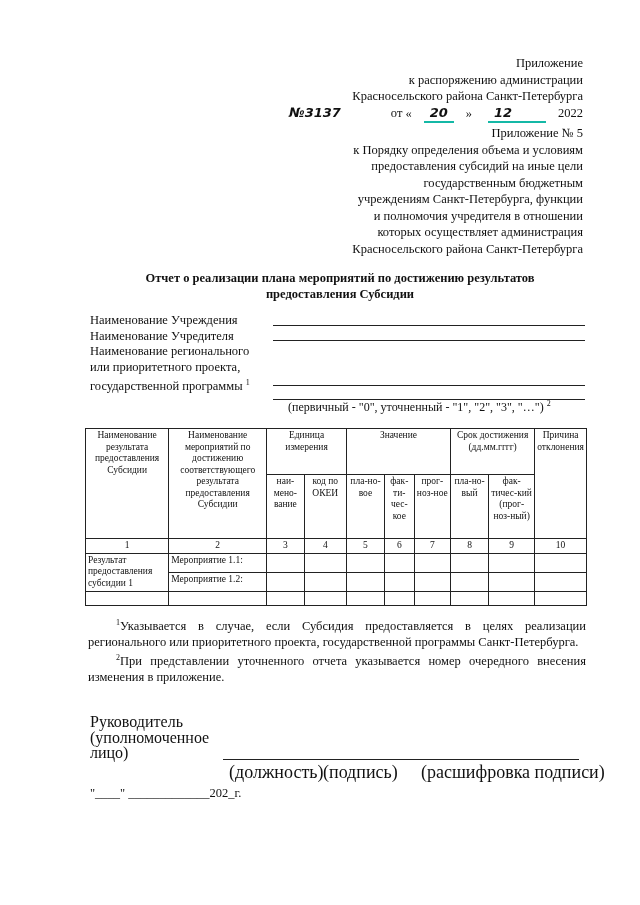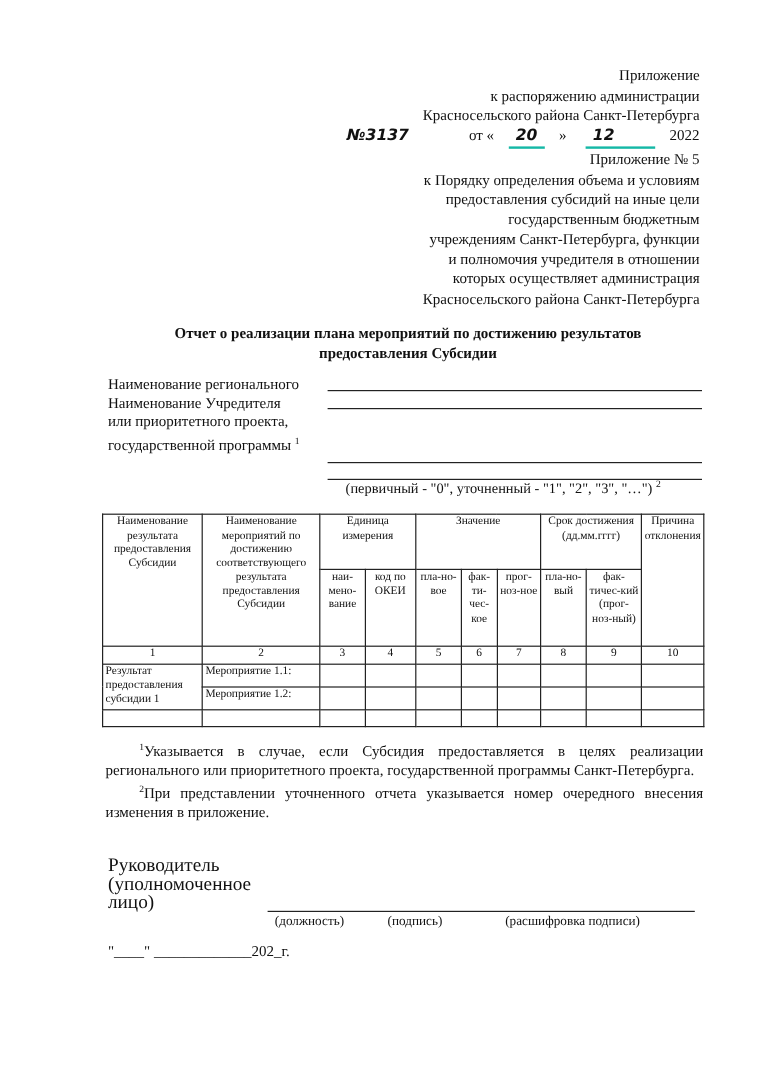--- a/index.html
+++ b/index.html
@@ -20,21 +20,21 @@
   .field-line { position: absolute; left: 273px; width: 312px; height: 0; border-top: 1px solid #222; }
   #doc-hint { top: 399px; left: 288px; font-size: 12px; }
   table.report { position: absolute; left: 85px; top: 428px; width: 502px; border-collapse: collapse; font-size: 9.5px; line-height: 11.5px; }
   table.report td, table.report th { border: 1px solid #222; padding: 1px 2px; vertical-align: top; text-align: center; font-weight: normal; }
   table.report td.left { text-align: left; }
   .foot { left: 88px; width: 498px; font-size: 12.5px; line-height: 15.5px; text-align: justify; }
   .foot p { margin: 0; text-indent: 28px; }
   .foot sup { font-size: 8px; }
   #signer { left: 90px; top: 714px; line-height: 15.5px; font-size: 16px; width: 110px; }
   #sig-line { left: 223px; top: 759px; width: 356px; border-top: 1px solid #222; height: 0; }
-  .sig-cap { top: 762px; font-size: 11px; }
+  .sig-cap { top: 762px; font-size: 18px; }
   #date-line { left: 90px; top: 786px; font-size: 12.5px; }
 </style>
 </head>
 <body>
 
 <div id="header1" class="abs right-block">
   <div>Приложение</div>
   <div>к распоряжению администрации</div>
   <div>Красносельского района Санкт-Петербурга</div>
   <div class="order-line">
@@ -57,22 +57,23 @@
   <div>которых осуществляет администрация</div>
   <div>Красносельского района Санкт-Петербурга</div>
 </div>
 
 <div id="title" class="abs">
   <div>Отчет о реализации плана мероприятий по достижению результатов</div>
   <div>предоставления Субсидии</div>
 </div>
 
 <div class="abs field-labels">
+  <div>Наименование Учреждения</div>
+  <div>Наименование Учредителя</div>
   <div>Наименование регионального</div>
-  <div>Наименование Учредителя</div>
   <div>или приоритетного проекта,</div>
   <div><span>государственной программы</span> <sup style="font-size:8px;">1</sup></div>
 </div>
 <div class="field-line" style="top:325px;"></div>
 <div class="field-line" style="top:340px;"></div>
 <div class="field-line" style="top:385px;"></div>
 <div class="field-line" style="top:399px;"></div>
 <div id="doc-hint" class="abs">
   <span>(первичный - "0", уточненный - "1", "2", "3", "…")</span>
   <sup style="font-size:8px;">2</sup>

